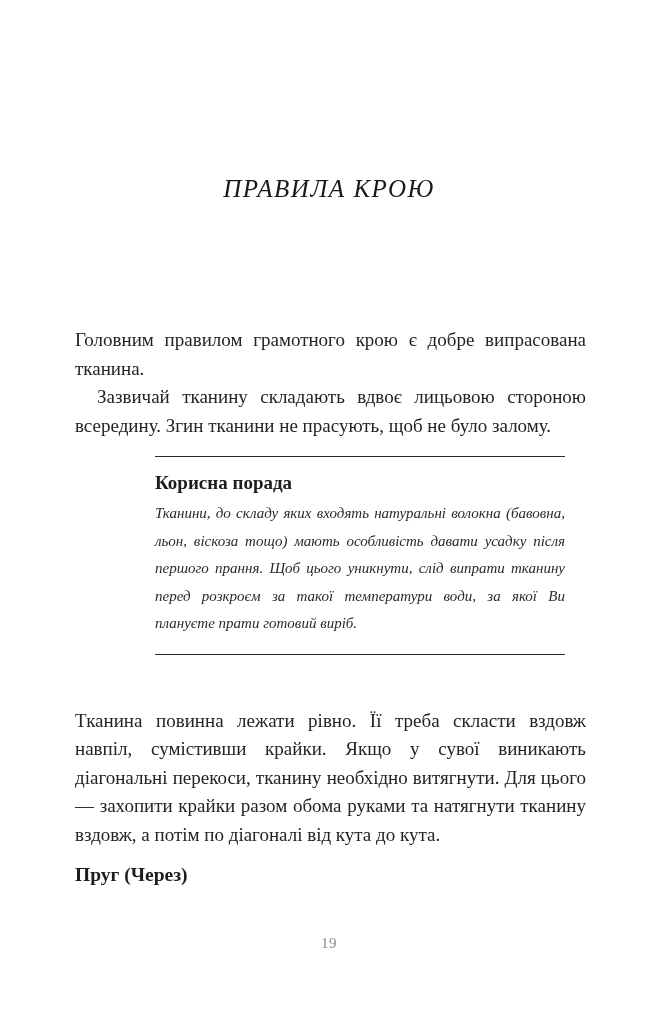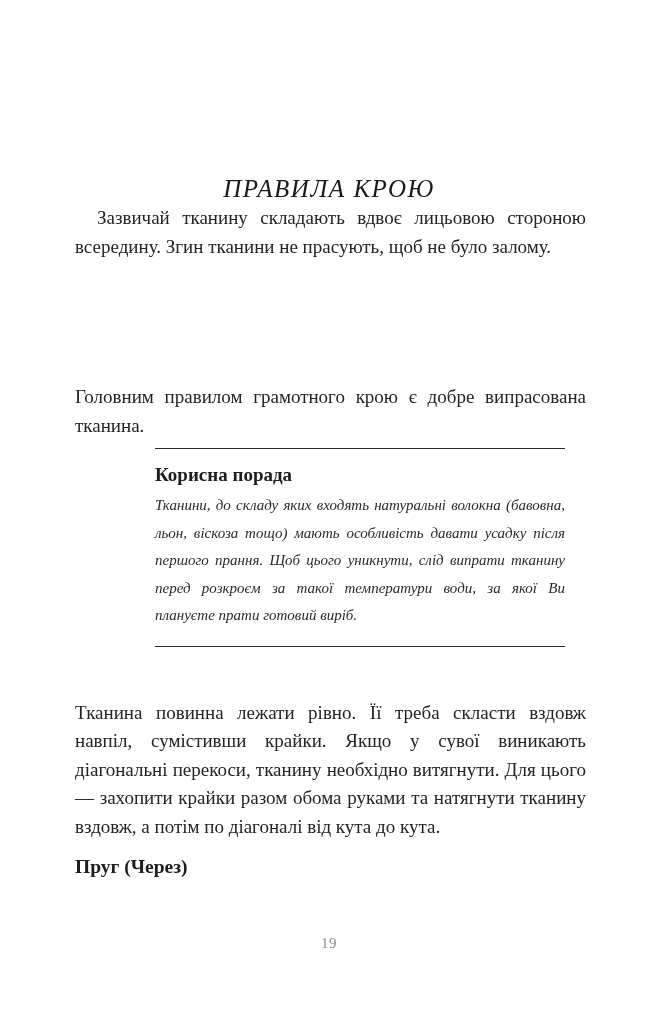--- a/index.html
+++ b/index.html
@@ -39,21 +39,21 @@
     text-align: justify;
     color: #242424;
   }
   .first-para {
     margin-top: 122px;
   }
   .indented {
     text-indent: 22px;
   }
   .tip-box {
-    margin: 8px 21px 0 80px;        
+    margin: 16px 21px 0 80px;        
     border-top: 1px solid #2b2b2b;
     border-bottom: 1px solid #2b2b2b;
     padding: 4px 0 16px 0;
   }
   .tip-label {
     margin: 8px 0 4px 0;
     font-size: 19px;
     line-height: 27px;
     font-weight: 700;
     color: #1d1d1d;
@@ -89,23 +89,23 @@
 </style>
 </head>
 <body>
 
 <div class="page">
 
   <h1 class="chapter-title">ПРАВИЛА КРОЮ</h1>
 
   <div class="body-col">
 
+    <p class="para first-para">Головним правилом грамотного крою є добре випрасована тканина.</p>
+
     <p class="para indented">Зазвичай тканину складають вдвоє лицьовою стороною всередину. Згин тканини не прасують, щоб не було залому.</p>
-
-    <p class="para first-para">Головним правилом грамотного крою є добре випрасована тканина.</p>
 
     <aside class="tip-box">
       <p class="tip-label">Корисна порада</p>
       <p class="tip-text">Тканини, до складу яких входять натуральні волокна (бавовна, льон, віскоза тощо) мають особливість давати усадку після першого прання. Щоб цього уникнути, слід випрати тканину перед розкроєм за такої температури води, за якої Ви плануєте прати готовий виріб.</p>
     </aside>
 
     <p class="para after-tip">Тканина повинна лежати рівно. Її треба скласти вздовж навпіл, сумістивши крайки. Якщо у сувої виникають діагональні перекоси, тканину необхідно витягнути. Для цього — захопити крайки разом обома руками та натягнути тканину вздовж, а потім по діагоналі від кута до кута.</p>
 
     <h2 class="section-heading">Пруг (Через)</h2>
 

